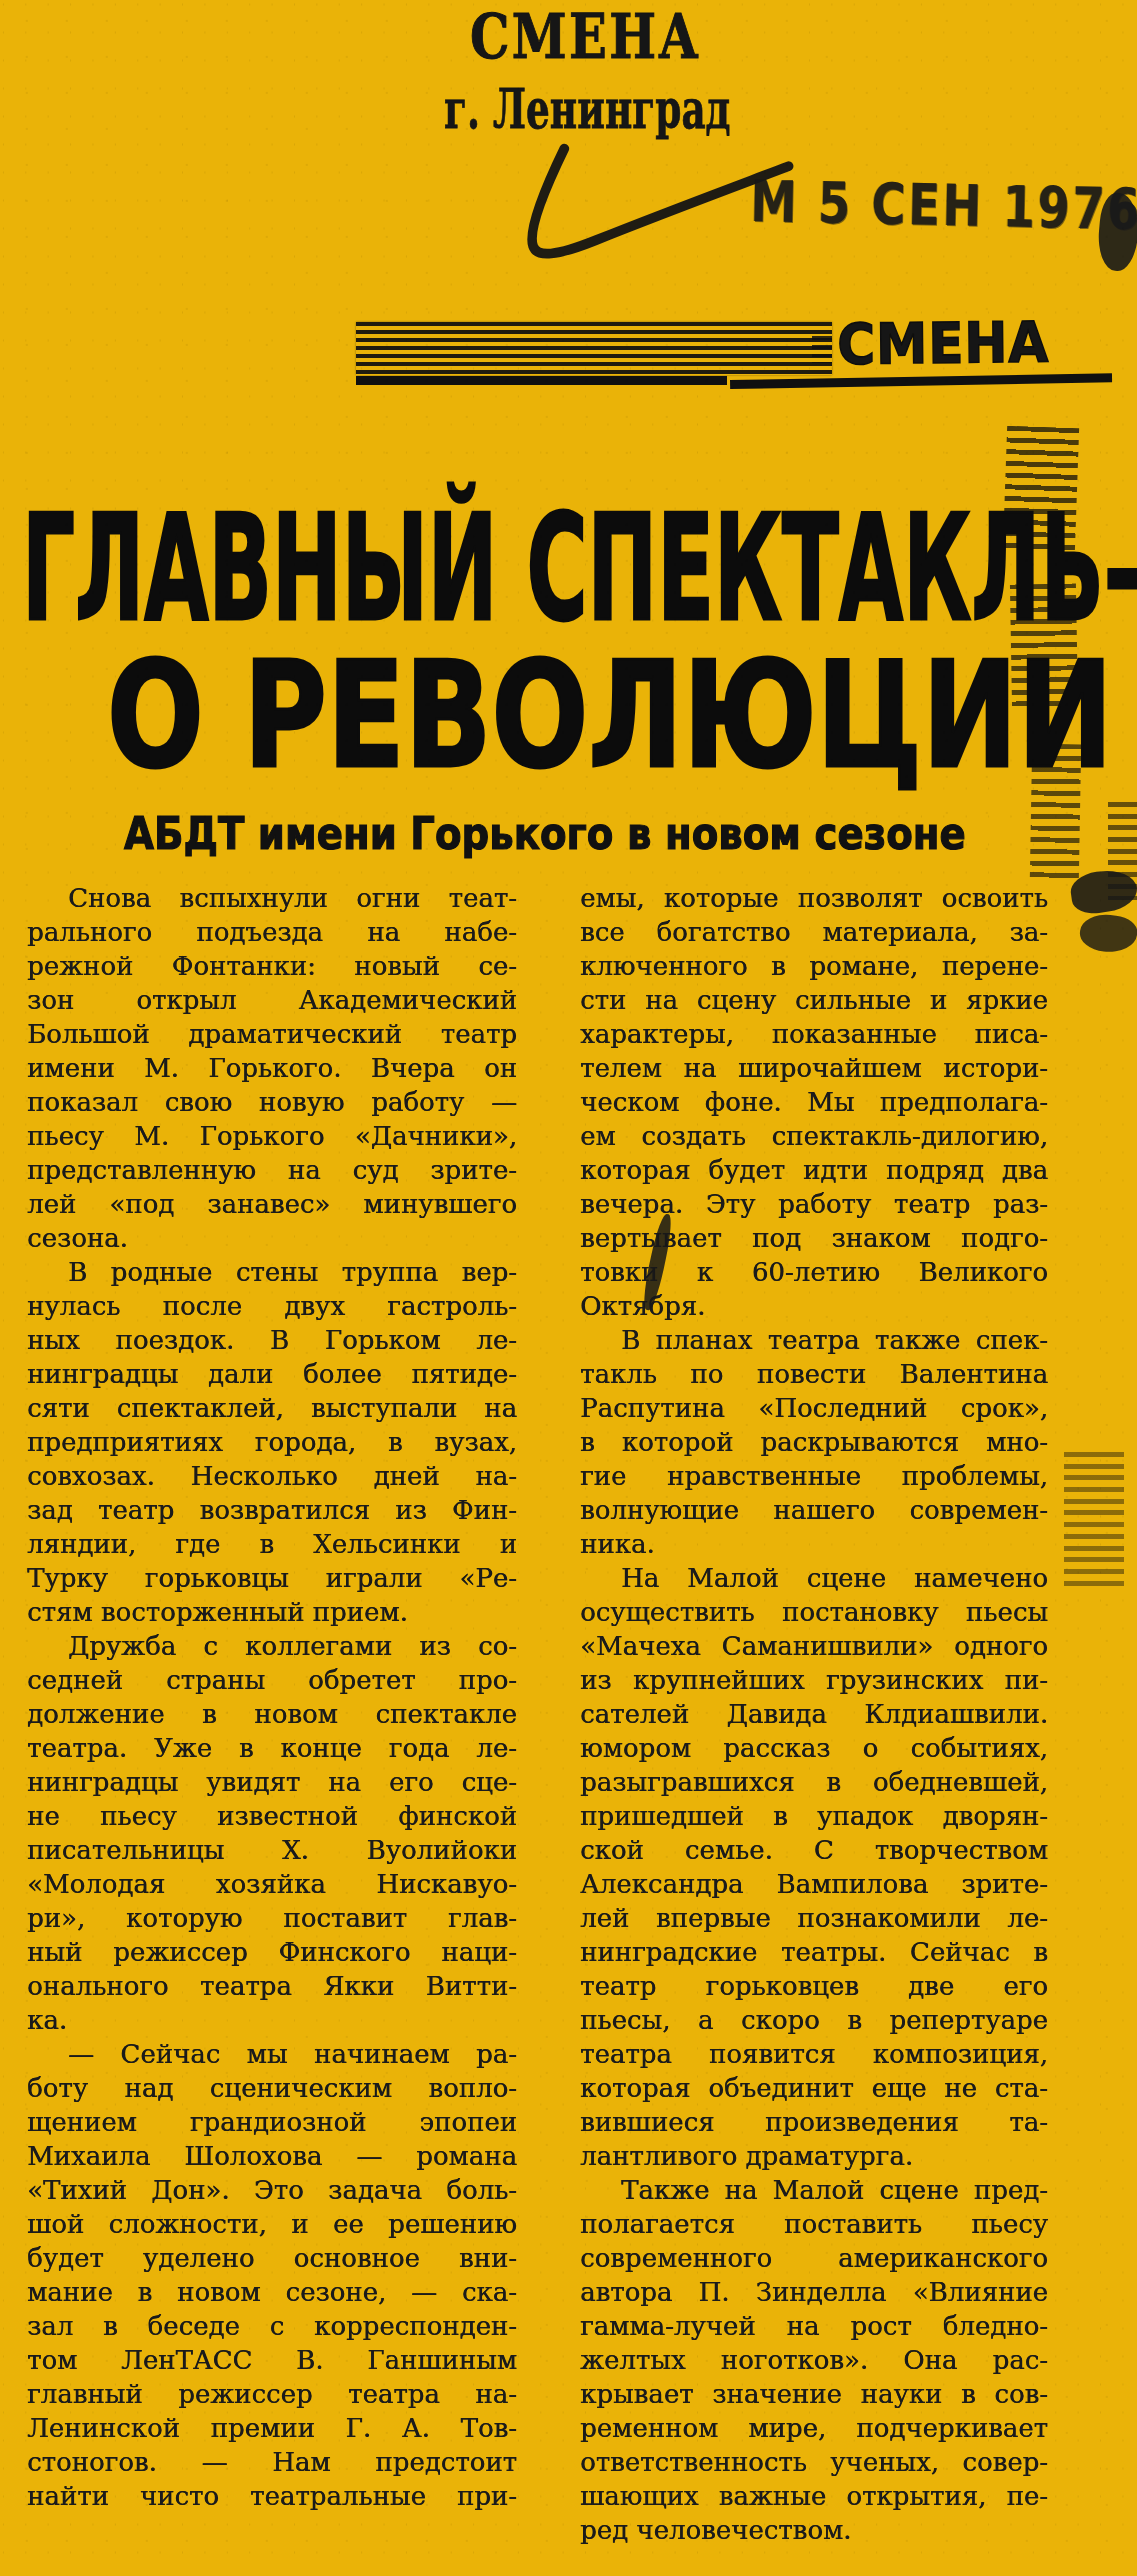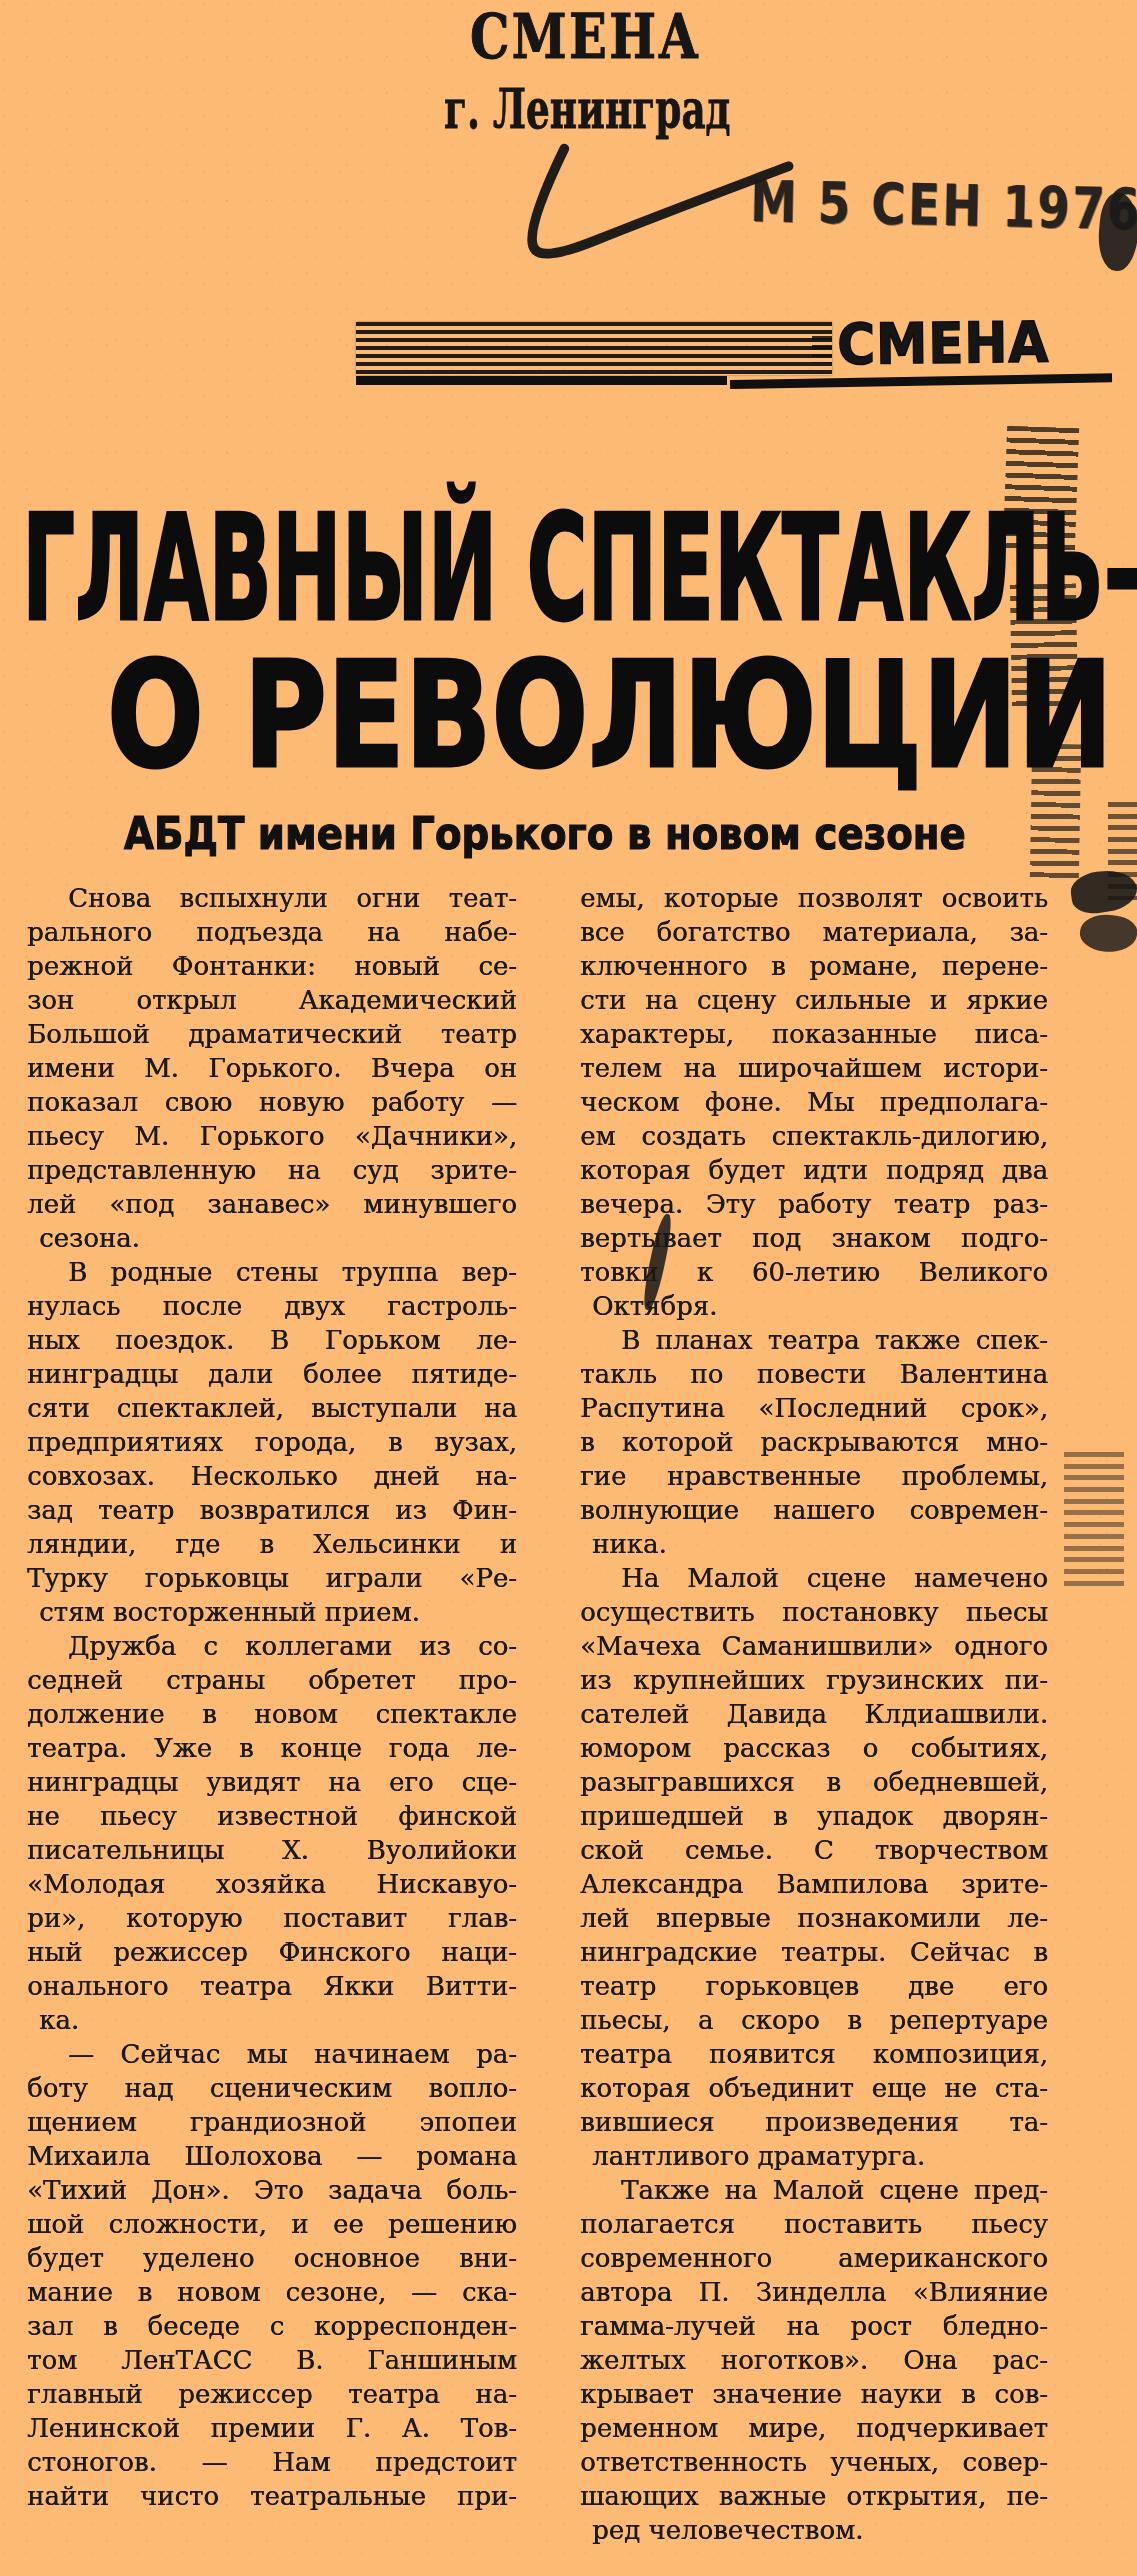--- a/index.html
+++ b/index.html
@@ -1,18 +1,18 @@
 <!DOCTYPE html>
 <html><head>
 <meta charset="utf-8">
 <style>
   html,body{margin:0;padding:0;background:#ffffff;}
   .page{
     position:relative; width:1138px; height:2576px; overflow:hidden;
-    background:#fdba74; color:#161616;
+    background:#eab308; color:#161616;
     font-family:"DejaVu Serif", serif;
   }
   
   .hdr-name{
     position:absolute; left:470px; top:5.9px;
     font-family:"DejaVu Serif", serif; font-weight:bold;
     font-size:62px; line-height:62px; letter-spacing:2.9px;
     transform:scaleX(.8); transform-origin:left top;
     -webkit-text-stroke:1px #141414; white-space:nowrap;
   }
@@ -79,21 +79,21 @@
   .col{
     position:absolute; top:881px; font-size:26px; color:#1b1b1b;
     text-shadow:0.4px 0 0 currentColor;
   }
   .col-left{left:27px; width:490px;}
   .col-right{left:580px; width:468px;}
   .line{
     height:34px; line-height:34px; overflow:visible;
     text-align:justify; text-align-last:justify; white-space:normal;
   }
-  .line.last{text-align-last:left;margin-left:12px;}
+  .line.last{text-align-last:left;}
   .line.indent{text-indent:41px;}
   
   .smudge{
     position:absolute;
     background:repeating-linear-gradient(to bottom,
       rgba(12,12,12,.85) 0 4.9px, rgba(255,255,255,0) 4.9px 11.7px);
   }
   .s1{left:1005px; top:427px; width:72px; height:125px; transform:rotate(2deg); opacity:.85;}
   .s2{left:1011px; top:584px; width:66px; height:125px; transform:rotate(-1deg); opacity:.8;}
   .s3{left:1031px; top:744px; width:49px; height:135px; transform:rotate(1deg); opacity:.75;}

